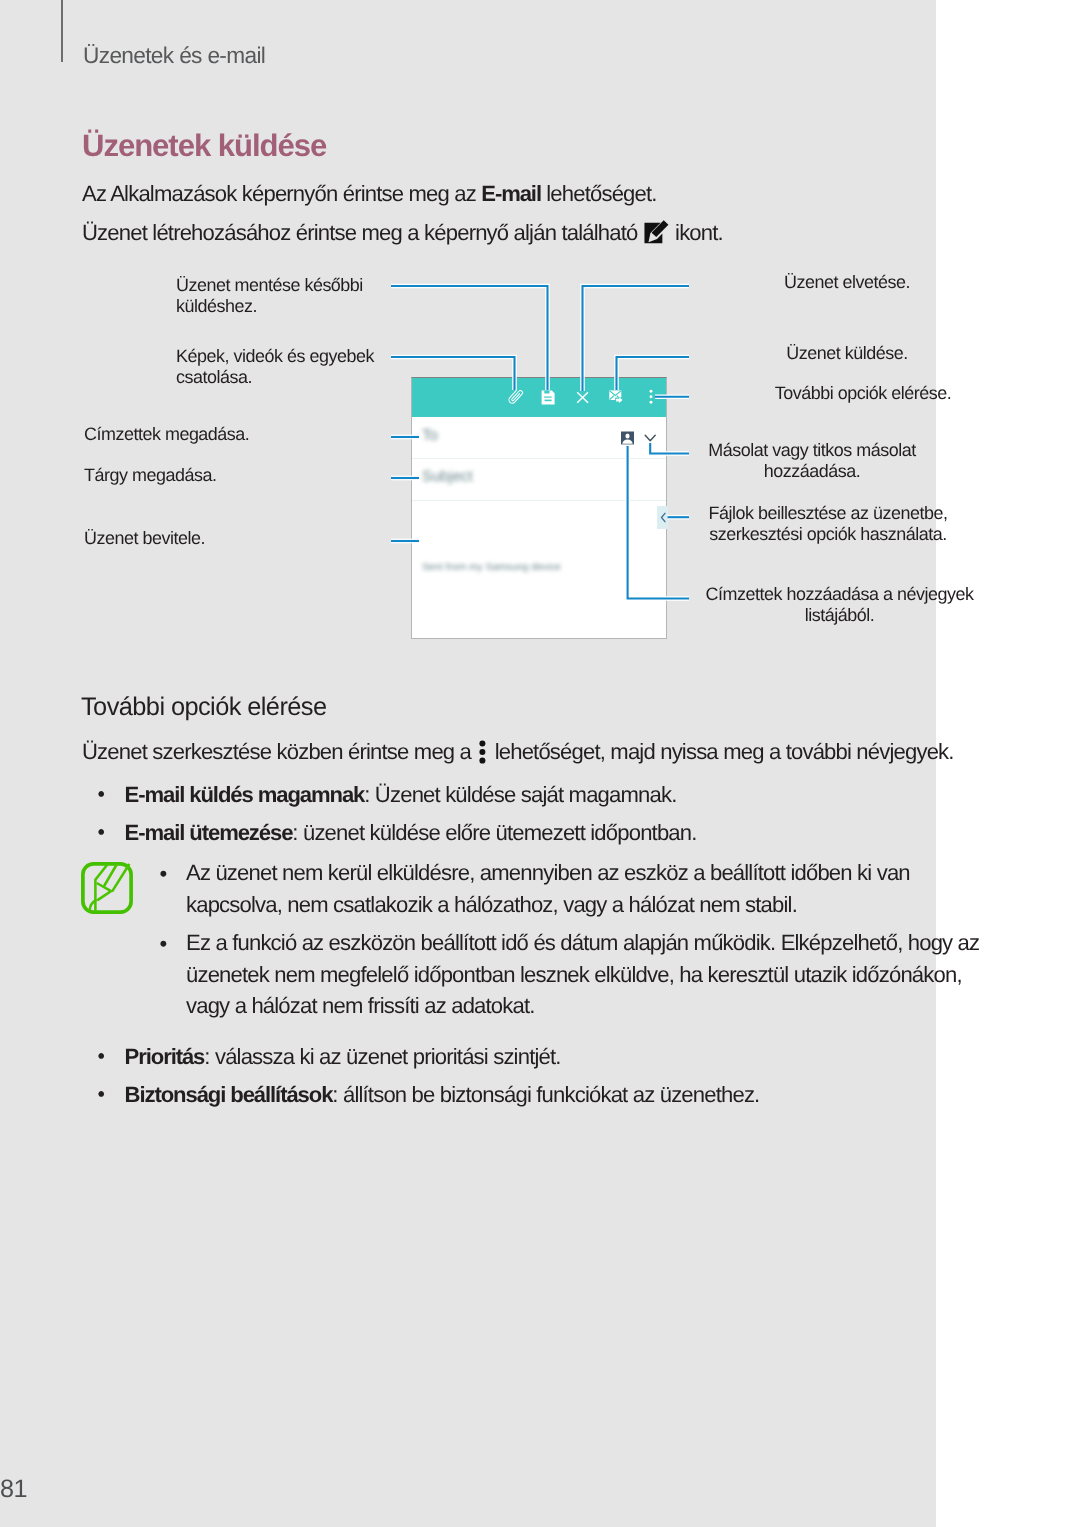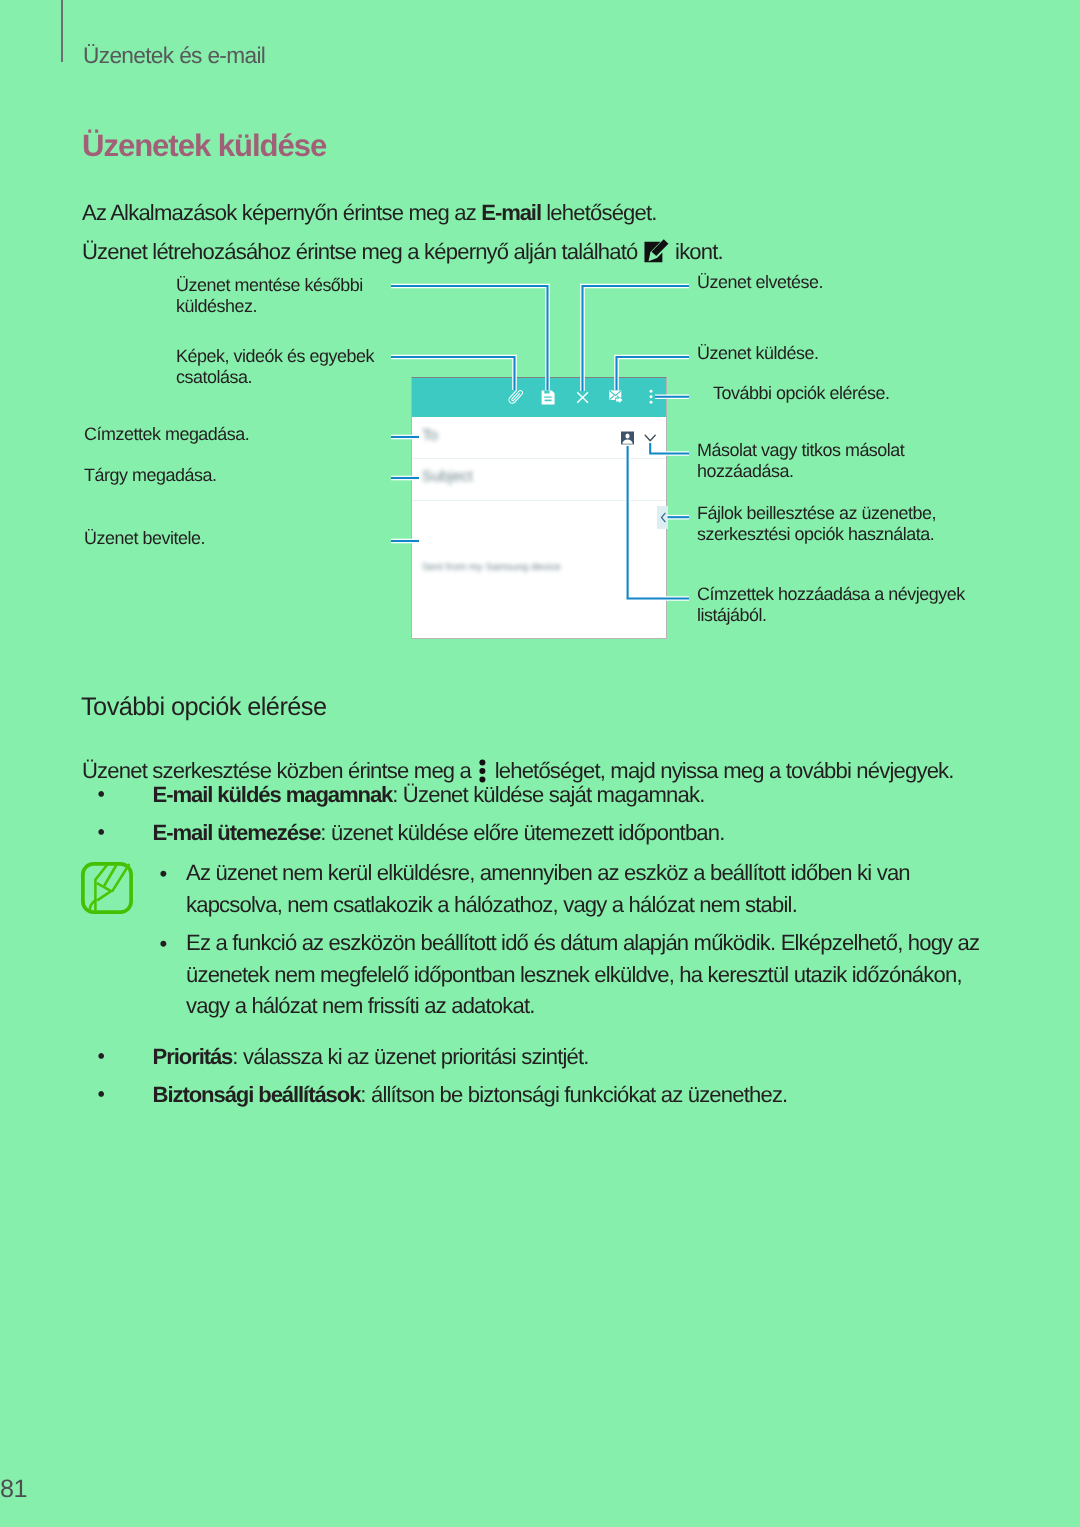--- a/index.html
+++ b/index.html
@@ -1,49 +1,49 @@
 <!DOCTYPE html>
 <html><head>
 <meta charset="utf-8">
 <style>
   html,body{margin:0;padding:0;background:#fff;}
   body{width:1080px;height:1527px;font-family:"Liberation Sans",sans-serif;color:#231f20;overflow:hidden;-webkit-font-smoothing:antialiased;text-rendering:geometricPrecision;}
-  .page{position:relative;width:1080px;height:1527px;background:#86efac;will-change:transform;}
+  .page{position:relative;width:936px;height:1527px;background:#e5e5e5;will-change:transform;}
 
   
   .chapter-rule{position:absolute;left:61px;top:-1px;width:1.6px;height:63px;background:#6d6e71;}
   .chapter-title{position:absolute;left:83px;top:43.6px;font-size:22.68px;letter-spacing:-0.66px;color:#58595b;line-height:1;}
 
   
   .h1{position:absolute;left:82px;font-size:31.08px;letter-spacing:-1.04px;font-weight:bold;color:#a26078;line-height:1;}
   .h2{position:absolute;left:81px;font-size:25.41px;letter-spacing:-0.59px;font-weight:normal;color:#231f20;line-height:1;}
-  .p{position:absolute;left:82px;font-size:22.07px;letter-spacing:-0.82px;line-height:39.3px;color:#231f20;white-space:nowrap;margin-top:19px;}
+  .p{position:absolute;left:82px;font-size:22.07px;letter-spacing:-0.82px;line-height:39.3px;color:#231f20;white-space:nowrap;}
   .p b{font-weight:bold;letter-spacing:-1.09px;}
   .inline-compose{display:inline-block;width:27px;height:27px;vertical-align:-6px;margin:0 0px;}
   .inline-dots{display:inline-block;width:7px;height:24px;vertical-align:-5px;margin:0 3px;}
 
   
   .bullist{position:absolute;left:0;width:1080px;font-size:22.07px;letter-spacing:-0.82px;color:#231f20;}
   .bitem{position:relative;height:38.4px;line-height:38.4px;}
   .bitem .dot{position:absolute;left:97.6px;top:-1px;font-size:21.26px;letter-spacing:0;}
   .bitem .btxt{position:absolute;left:124.6px;top:0;white-space:nowrap;}
-  .bitem b{font-weight:bold;letter-spacing:-1.09px;margin-left:28px;}
+  .bitem b{font-weight:bold;letter-spacing:-1.09px;}
 
   
   .note-icon{position:absolute;left:81px;top:862px;width:52px;height:52px;}
   .note-bullets{position:absolute;left:0;top:857px;width:1080px;font-size:22.07px;letter-spacing:-0.82px;}
   .nitem{position:relative;}
   .nitem + .nitem{margin-top:7.4px;}
   .nitem .dot{position:absolute;left:159.5px;top:0.5px;line-height:31.5px;}
   .nitem .ntxt{display:block;margin-left:186px;width:800px;line-height:31.5px;}
 
   
   .leaders{position:absolute;left:0;top:0;z-index:5;}
   .dicons{position:absolute;left:0;top:0;z-index:6;}
-  .dlabel{position:absolute;font-size:17.96px;letter-spacing:-0.48px;line-height:21px;color:#231f20;}
+  .dlabel{position:absolute;font-size:17.96px;letter-spacing:-0.48px;line-height:21px;color:#231f20;text-align:center;}
   .dlabel.r{text-align:left;}
   .paneltab{position:absolute;left:244.6px;top:127.6px;width:11px;height:23.5px;background:#dceef1;}
 
   
   .phone{position:absolute;left:411px;top:377px;width:256px;height:262px;border:1.3px solid #b4b6b5;border-top:1.4px solid #808282;background:#fff;box-sizing:border-box;z-index:2;}
   .phone-bar{position:absolute;left:0;top:0;right:0;height:38.5px;background:#3dcac3;}
   .phone-field{position:absolute;left:0;right:0;height:1.2px;background:#e9f2f3;}
   .ghost{position:absolute;color:#6d878c;filter:blur(2.0px);white-space:nowrap;line-height:1;}
 
   .footer{position:absolute;left:0;right:0;top:1477px;font-size:25.2px;letter-spacing:-0.6px;color:#4d4e52;line-height:1;}

